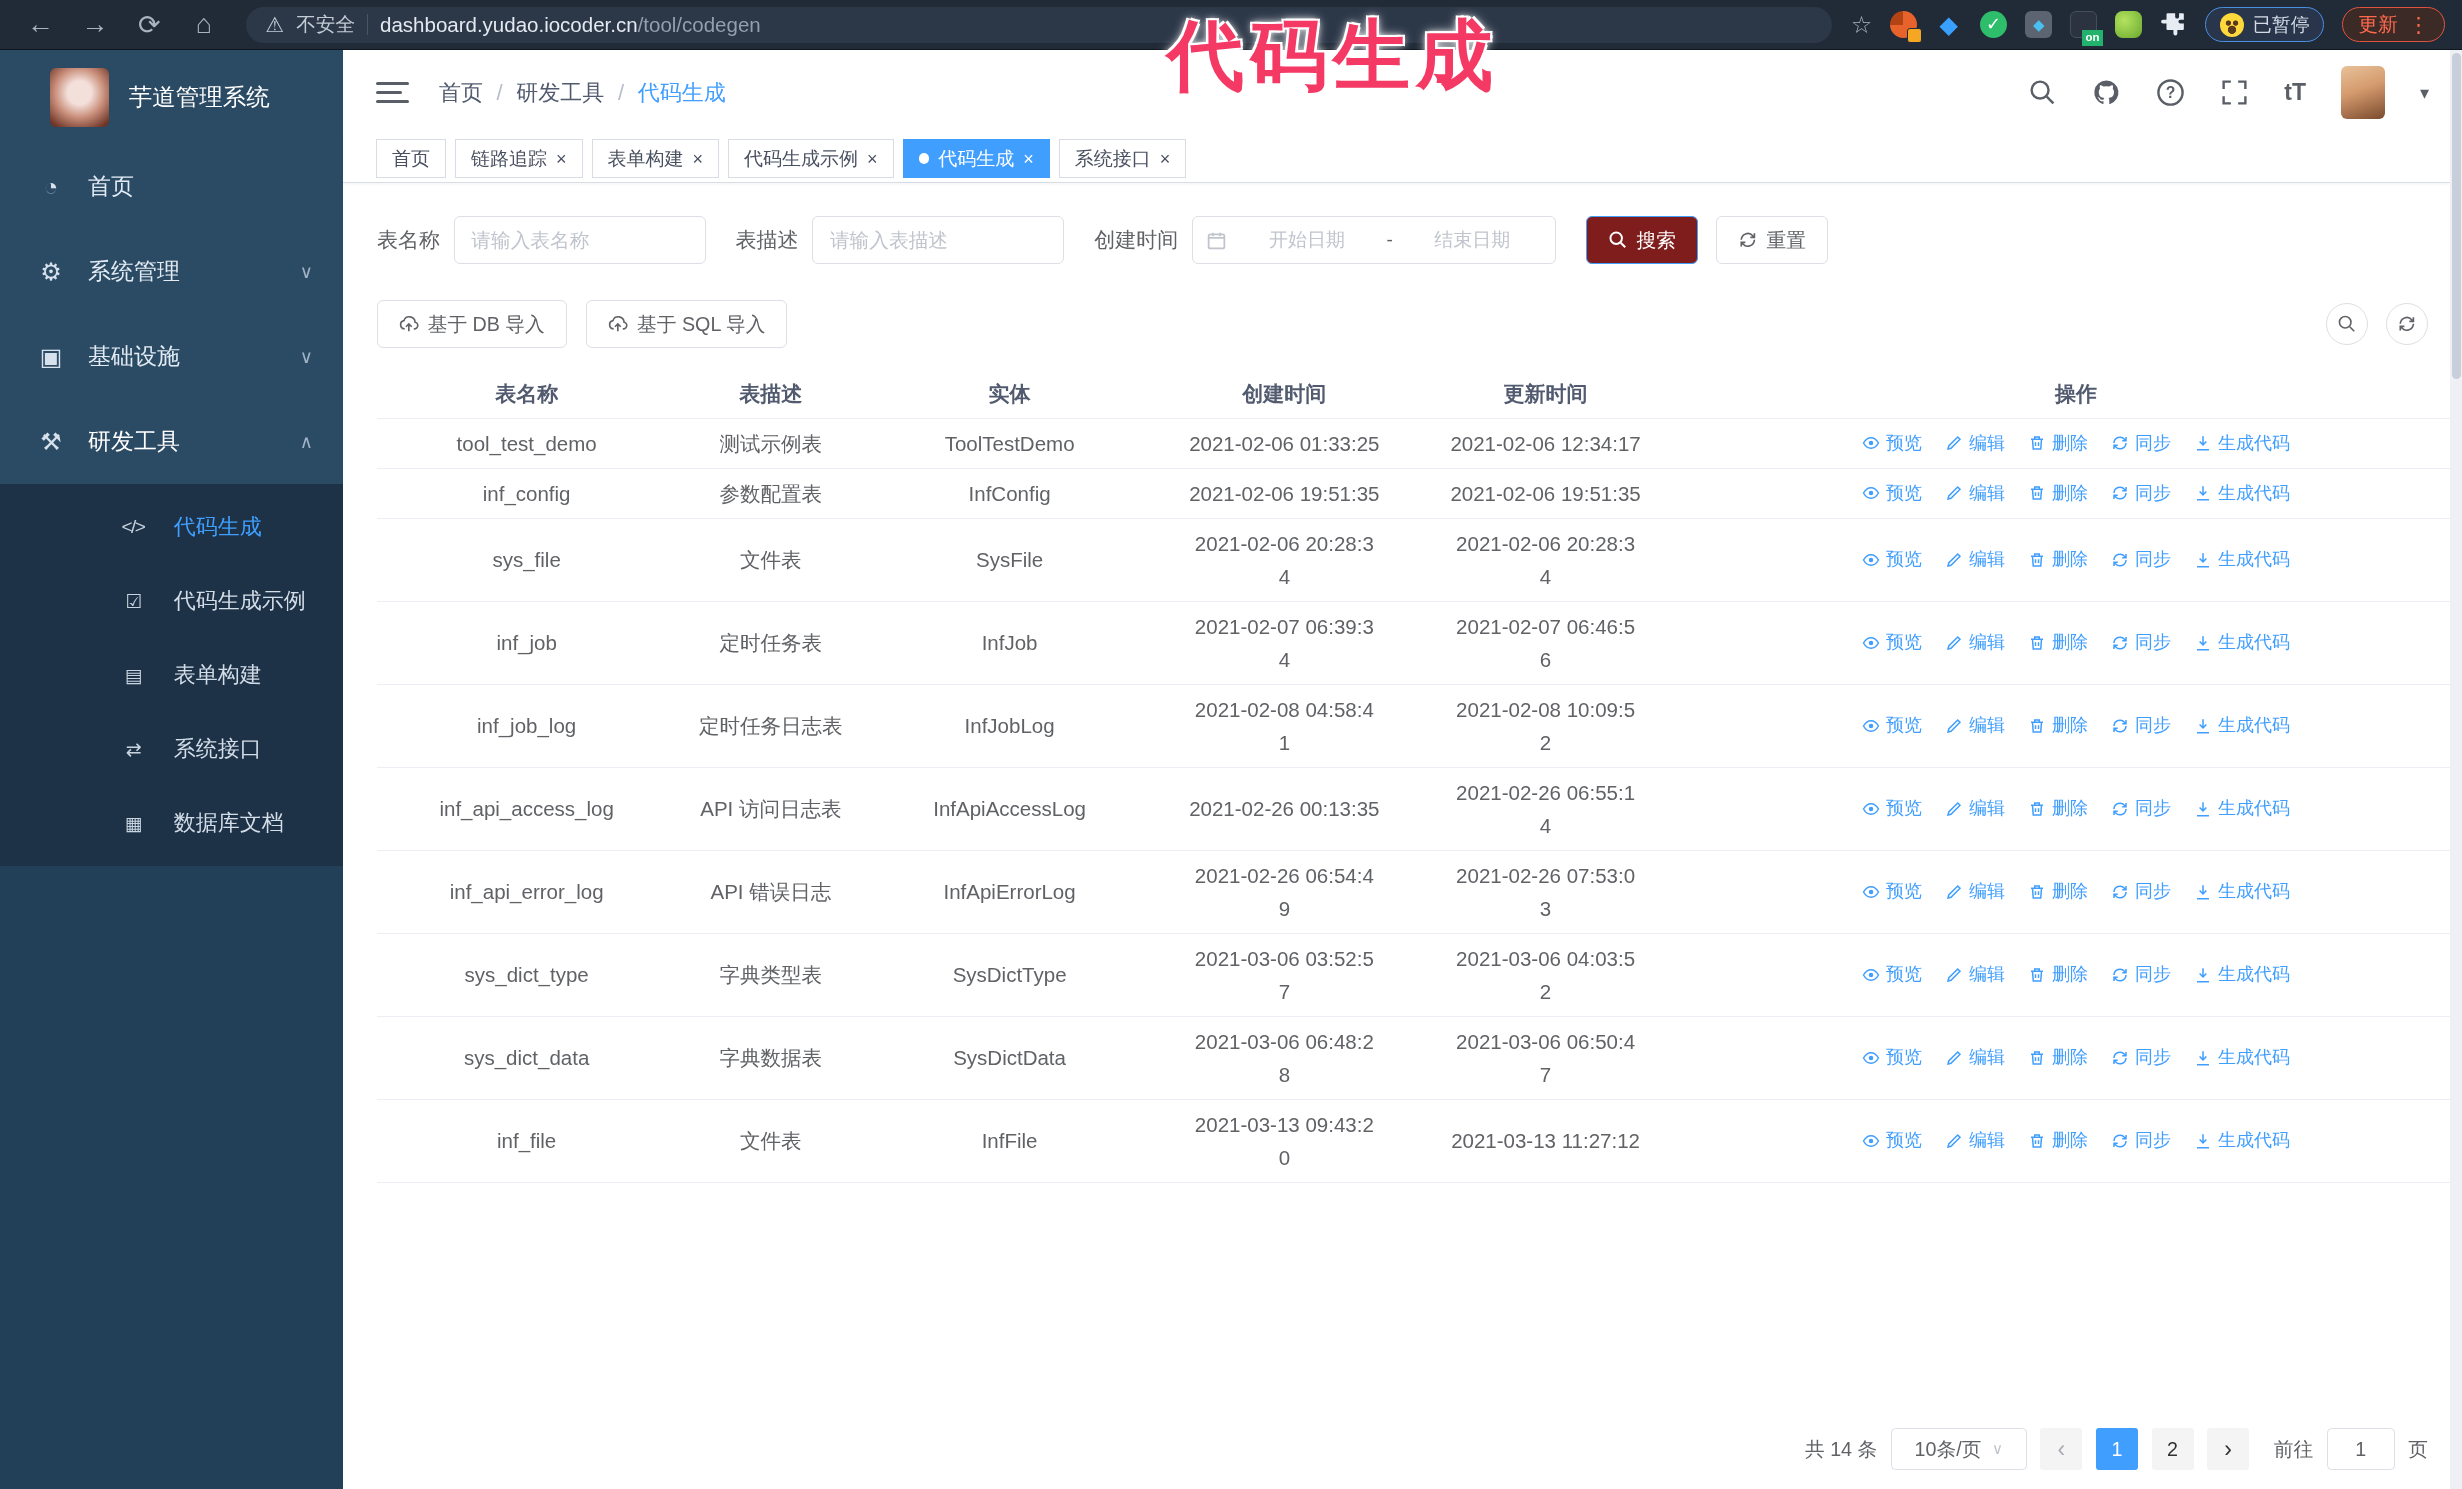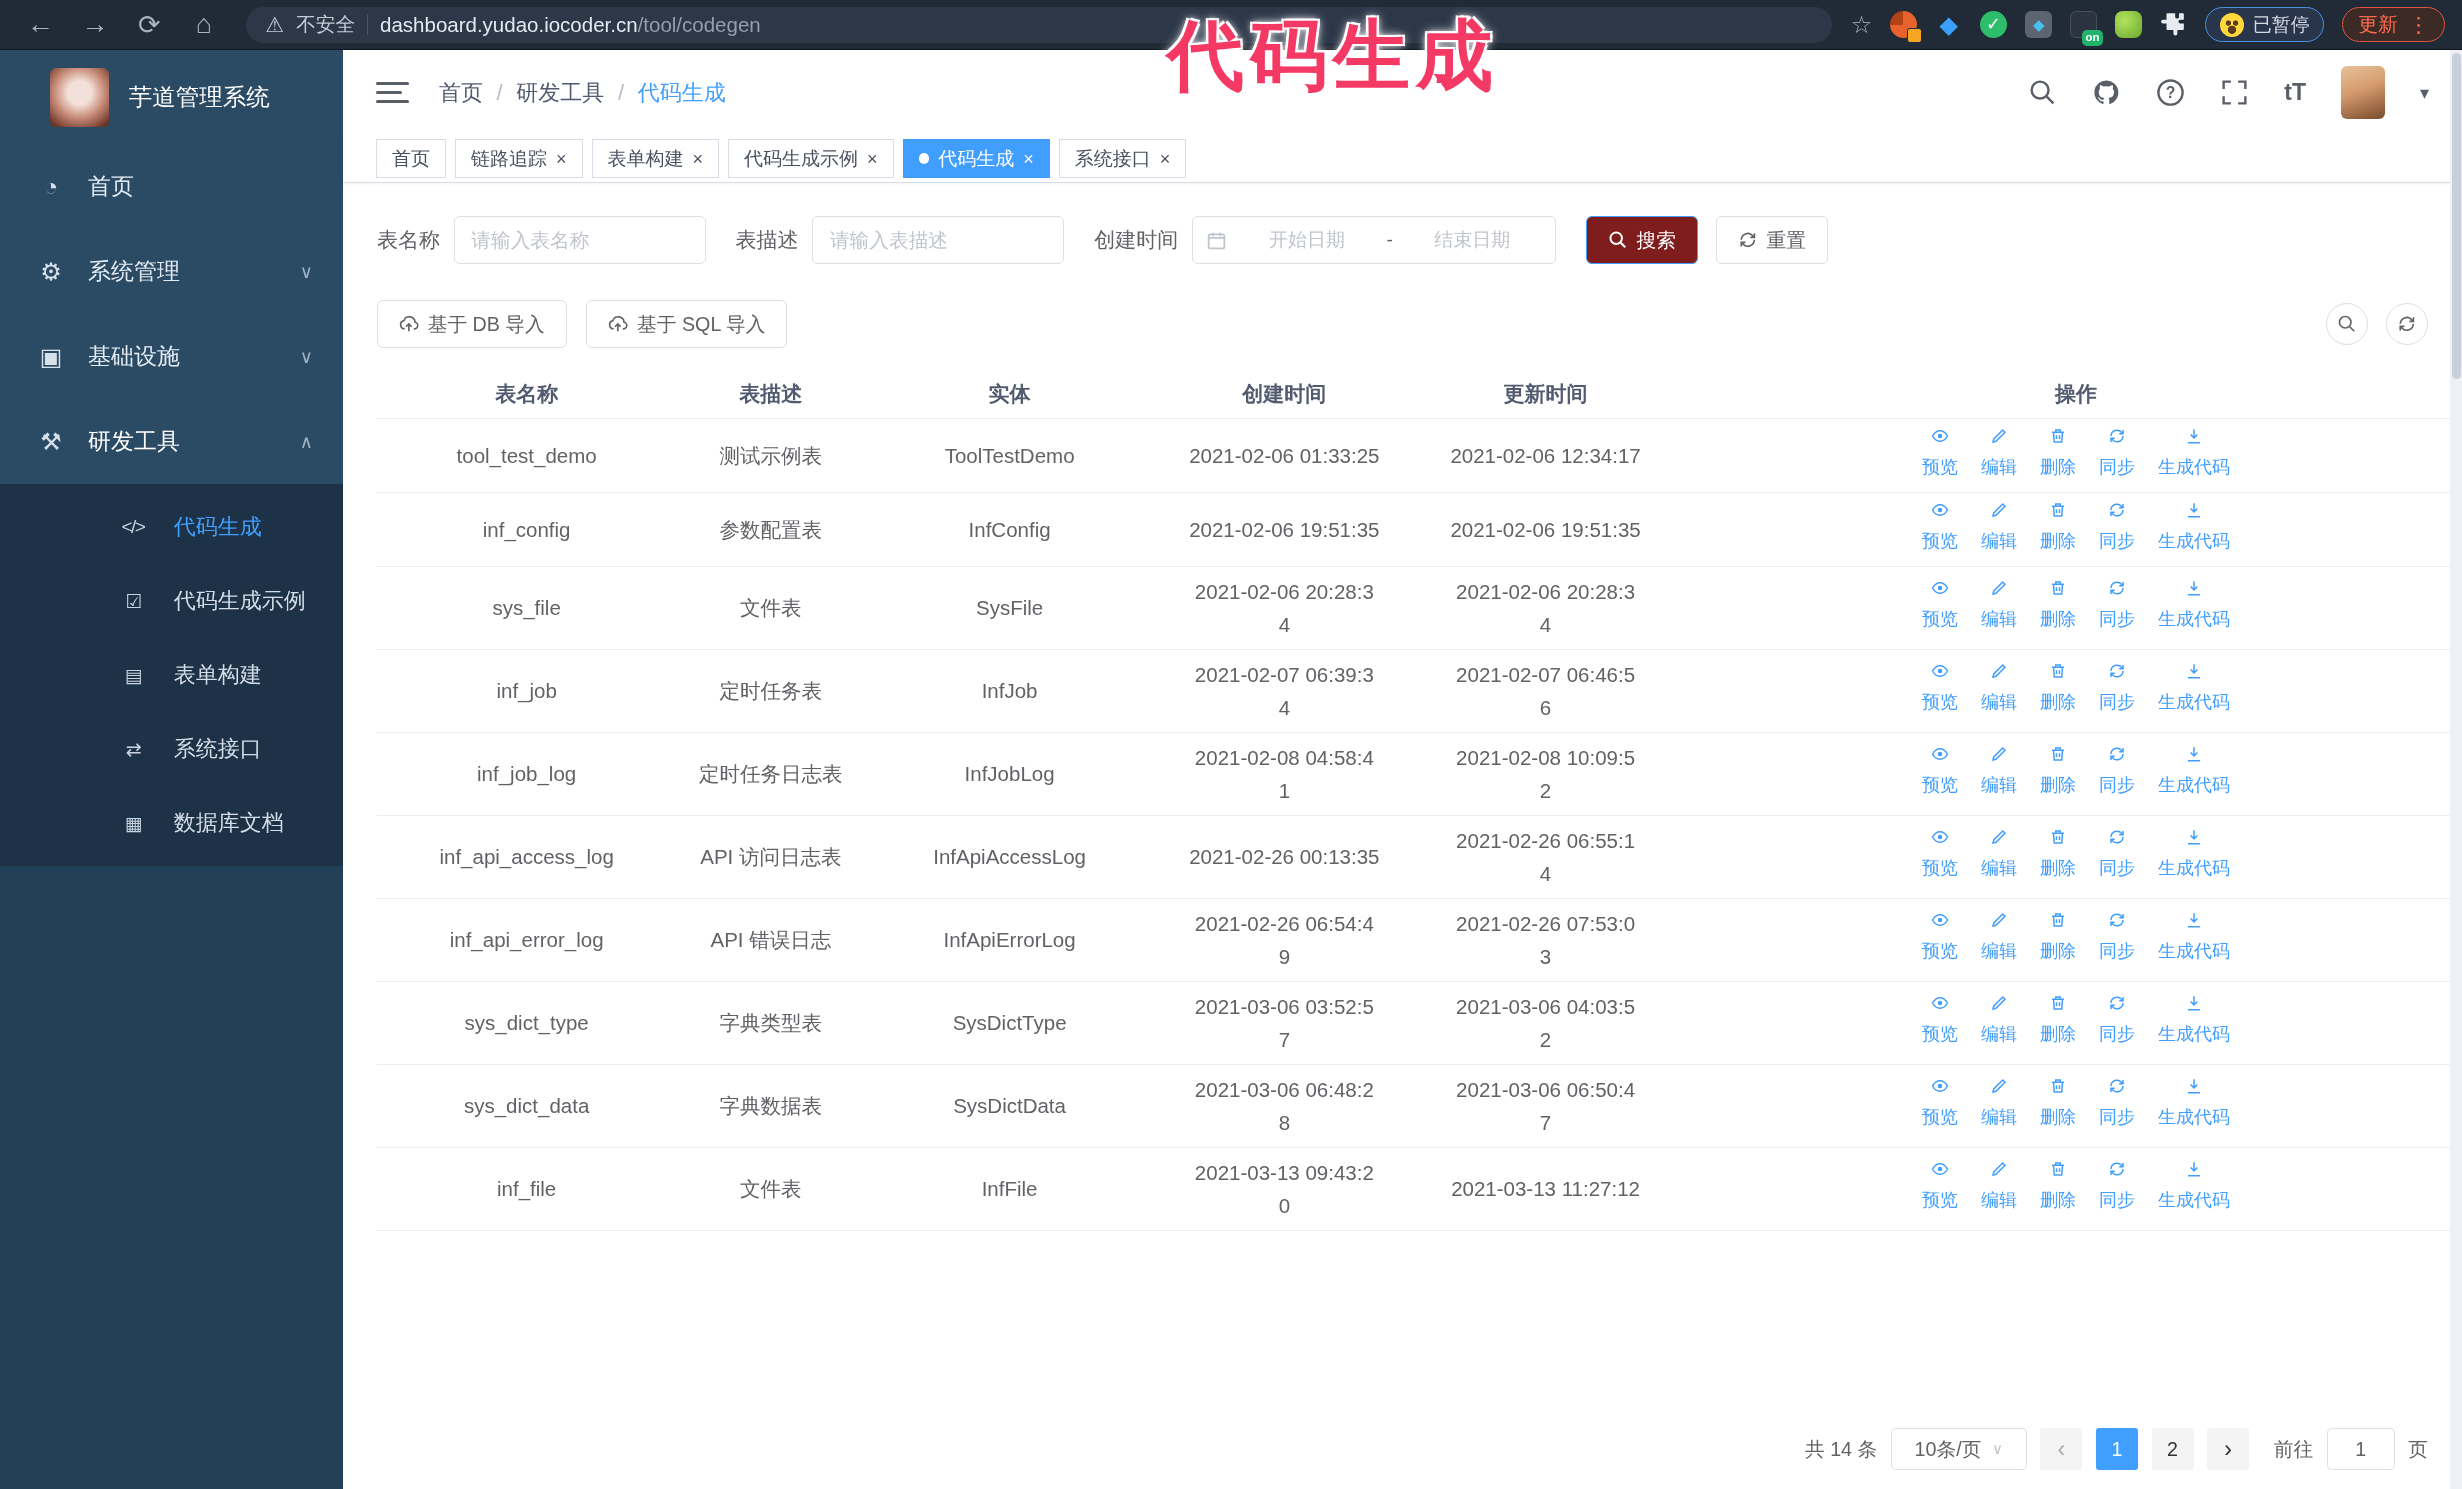--- a/index.html
+++ b/index.html
@@ -15,21 +15,21 @@
   .url-pill .sec-label { color:#c3cbd5; font-size:19.7px; }
   .url-divider { width:0.8px; height:21px; background:#4a5567; }
   .url-text { font-size:20.5px; white-space:nowrap; overflow:hidden; }
   .url-host { color:#e3e9f1; }
   .url-path { color:#939fae; }
   .chrome-right { display:flex; align-items:center; gap:18px; flex:none; }
   .star { color:#a9b2bf; font-size:24px; }
   .ext { width:27px; height:27px; flex:none; position:relative; }
   .ext-circle { width:27px; height:27px; border-radius:50%; }
   .ext-badge { position:absolute; right:-4.5px; bottom:-4.5px; width:15px; height:15px; border-radius:3px; background:#f5a623; border:1.5px solid #212b38; }
-  .ext-on { position:absolute; right:-6px; bottom:-7.6px; background:#23b26b; color:#fff; font-size:11.4px; line-height:1; padding:2.3px 3.8px; border-radius:5px; font-weight:700; }
+  .ext-on { position:absolute; right:-6px; bottom:-7.6px; background:#23b26b; color:#fff; font-size:11.4px; line-height:1; padding:2.3px 3.8px; border-radius:0; font-weight:700; }
   .paused-pill { height:35px; border:1.5px solid #4a90e2; border-radius:17.4px; background:#28354a; display:flex; align-items:center; gap:9px; padding:0 13.6px; }
   .face { width:24px; height:24px; border-radius:50%;
     background: radial-gradient(circle at 35% 42%, #5b3b1f 2.3px, rgba(0,0,0,0) 3px),
                 radial-gradient(circle at 65% 42%, #5b3b1f 2.3px, rgba(0,0,0,0) 3px),
                 radial-gradient(circle at 50% 70%, #5b3b1f 3.8px, rgba(0,0,0,0) 4.5px), #ffd93b; }
   .paused-label { color:#d3dbe6; font-size:19px; }
   .update-pill { height:35px; border:1.5px solid #e0543e; border-radius:17.4px; background:#3b2a26; display:flex; align-items:center; gap:10.6px; padding:0 15px; }
   .update-label { color:#ff6a4d; font-size:19.7px; }
   .kebab { color:#ff6a4d; font-size:21px; letter-spacing:0; }
 
@@ -103,21 +103,21 @@
   .circle-btn svg { width:19.7px; height:19.7px; }
 
   
   table.grid { margin-top:23px; width:2099px; border-collapse:collapse; table-layout:fixed; }
   .grid th { height:47px; font-size:21px; font-weight:700; color:#515a6e; text-align:center; border-bottom:0.8px solid #ebeef5; padding:0 6px; }
   .grid td { font-size:20.5px; color:#606266; text-align:center; border-bottom:0.8px solid #ebeef5; padding:8px 6px; line-height:33px; word-break:break-all; }
   .grid col.c1{width:299px} .grid col.c2{width:189px} .grid col.c3{width:288px}
   .grid col.c4{width:261px} .grid col.c5{width:261px} .grid col.c6{width:799px}
   .cell-date { white-space:pre-line; }
   .actions { display:flex; align-items:center; justify-content:center; gap:23px; }
-  .alink { display:flex; align-items:center; gap:6px; color:#409eff; font-size:18px; white-space:nowrap;flex-direction:column; }
+  .alink { display:flex; align-items:center; gap:6px; color:#409eff; font-size:18px; white-space:nowrap; }
   .alink svg { width:18px; height:18px; }
 
   
   .pagination { position:absolute; right:34px; bottom:19.7px; display:flex; align-items:center; gap:13.6px; font-size:19.7px; color:#606266; }
   .psel { width:136px; height:42px; border:0.8px solid #dcdfe6; border-radius:4.5px; display:flex; align-items:center; justify-content:center; gap:10.6px; color:#606266; }
   .psel .caret { font-size:15px; color:#c0c4cc; }
   .pbtn { min-width:42px; height:42px; border-radius:3px; background:#f4f4f5; display:flex; align-items:center; justify-content:center; font-size:19.7px; color:#303133; padding:0 6px; }
   .pbtn.nav { color:#a8abb2; font-size:23px; }
   .pbtn.active { background:#409eff; color:#fff; }
   .goto-input { width:68px; height:42px; border:0.8px solid #dcdfe6; border-radius:4.5px; text-align:center; font-size:19.7px; color:#606266; font-family:inherit; }

